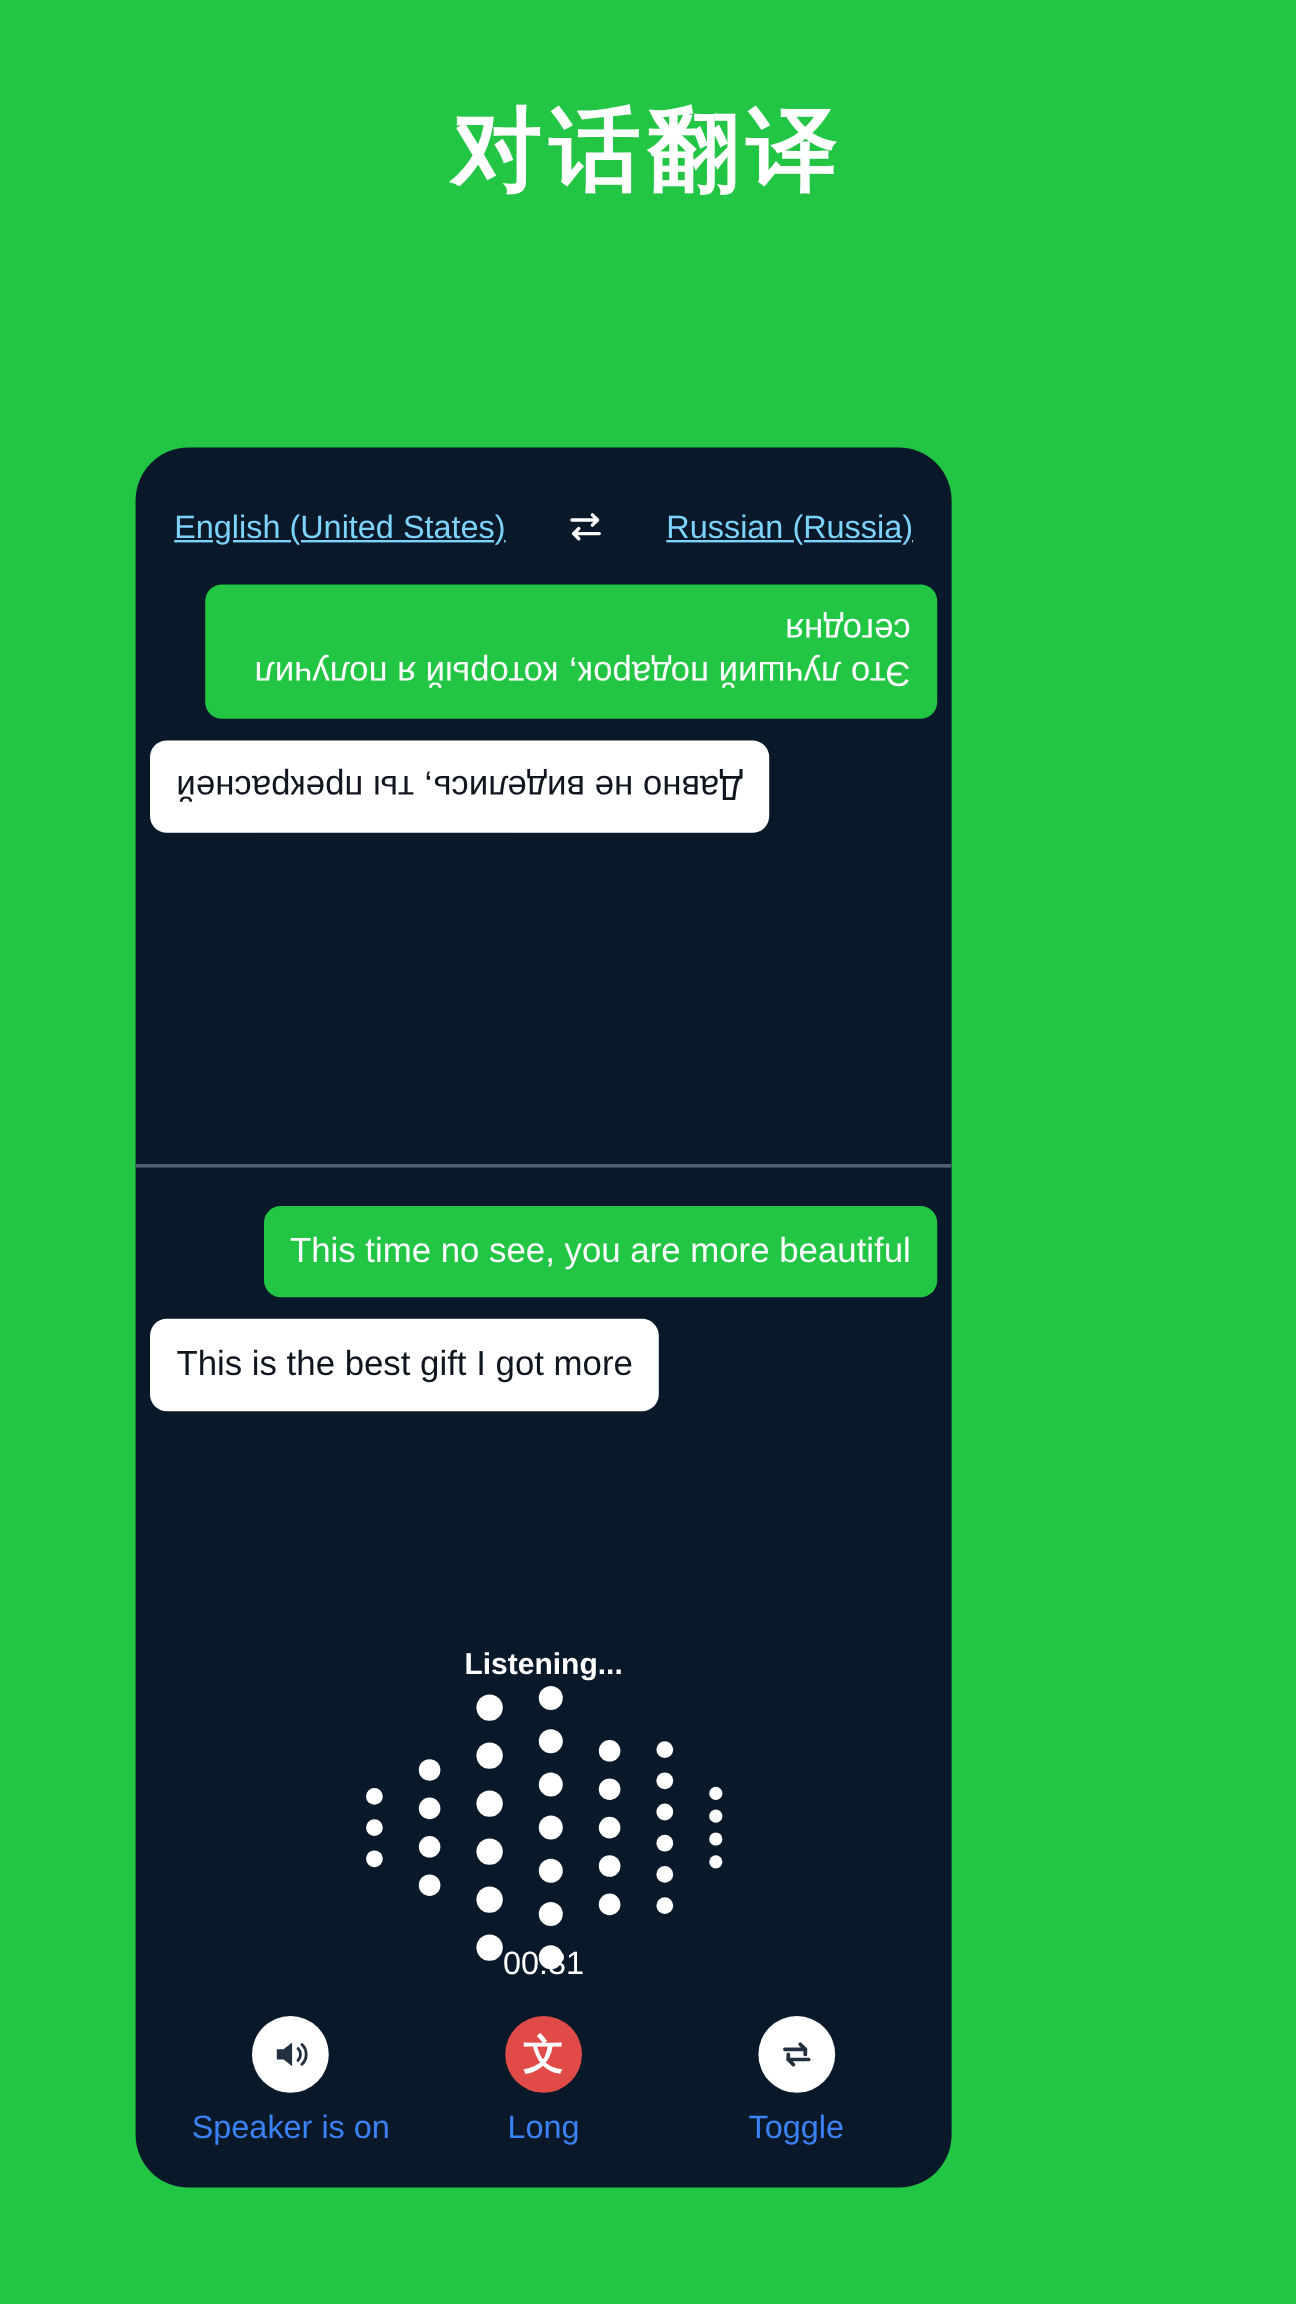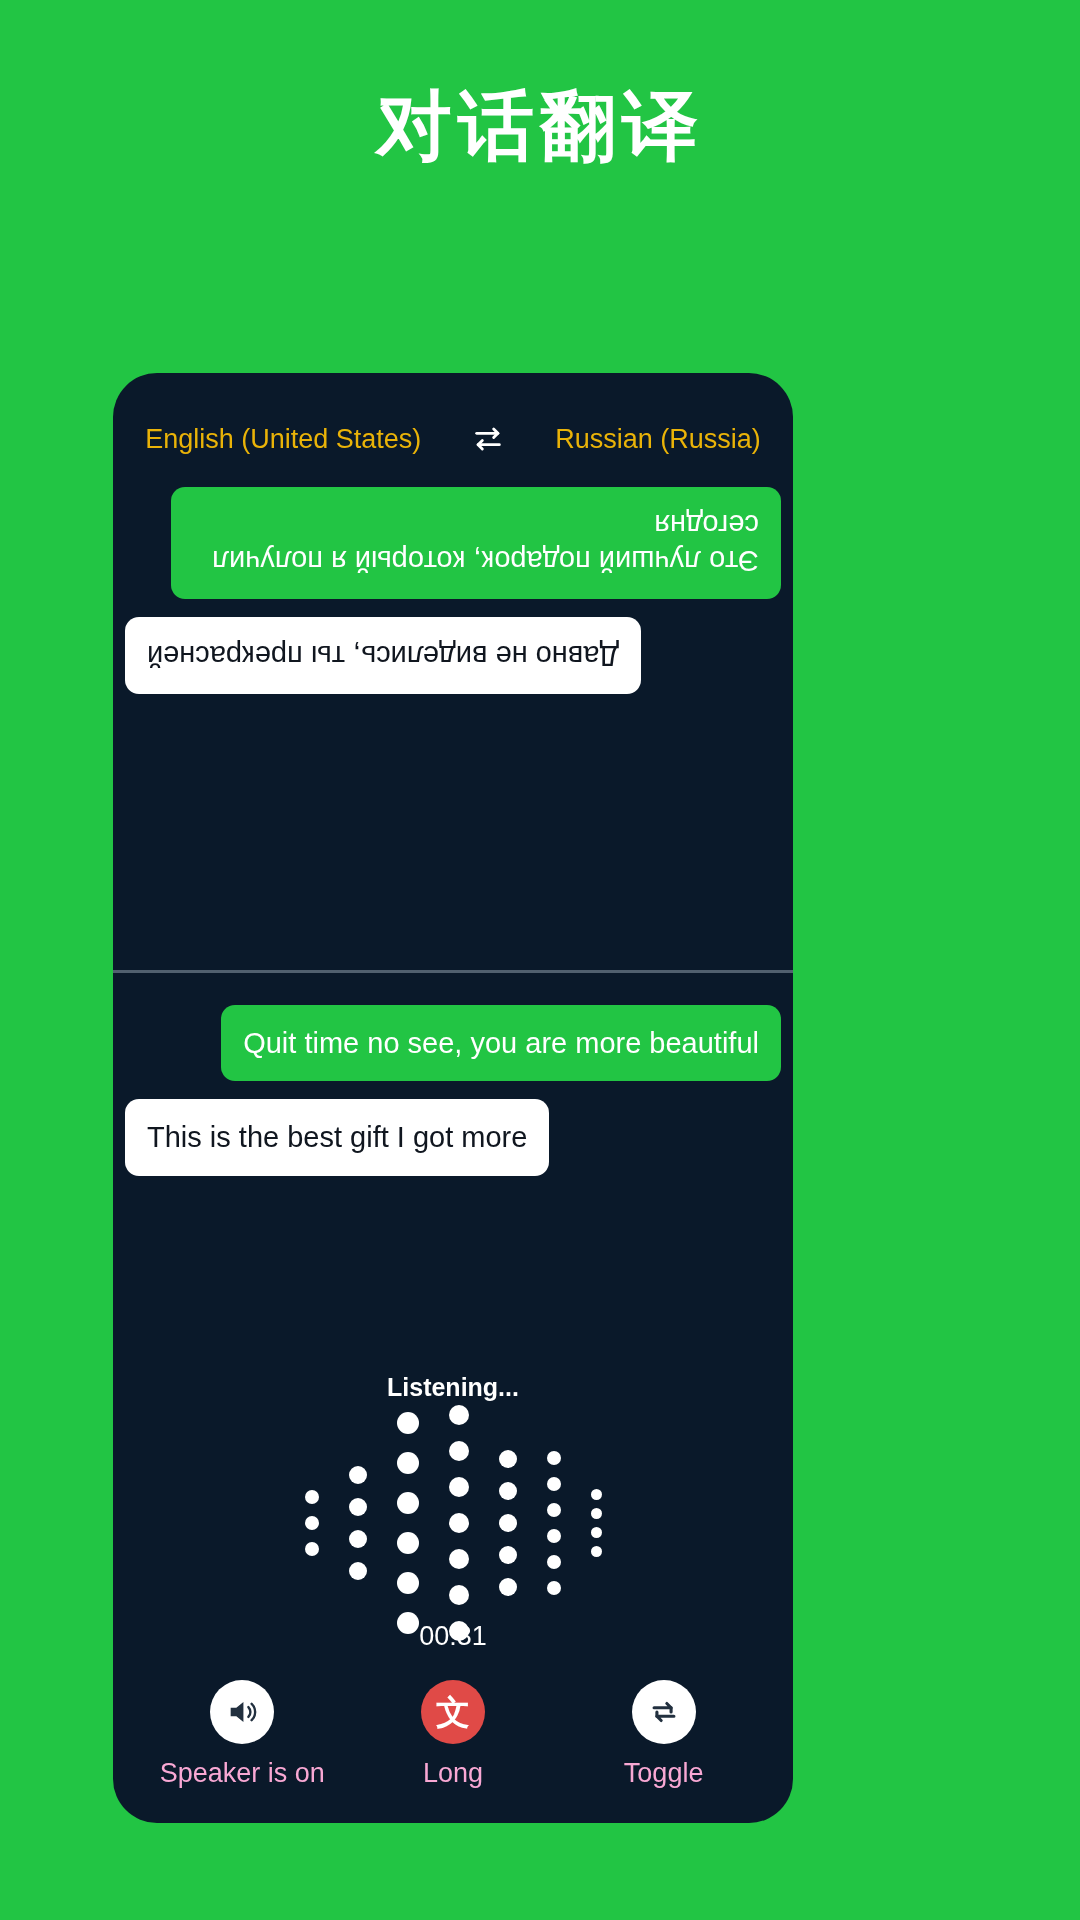--- a/index.html
+++ b/index.html
@@ -42,23 +42,24 @@
   .lang-bar {
     position: absolute;
     top: 36px; left: 0; width: 100%;
     height: 60px;
     display: flex;
     align-items: center;
     justify-content: center;
     gap: 50px;
   }
   .lang-name {
-    color: #eab308;
+    color: #7dd3fc;
     font-size: 27px;
     white-space: nowrap;
+    text-decoration: underline;
   }
   .swap-icon {
     display: inline-flex;
     align-items: center;
     justify-content: center;
     width: 34px; height: 34px;
     color: #ffffff;
   }
   .swap-icon svg { display: block; }
 
@@ -166,21 +167,21 @@
   .control-circle {
     width: 64px; height: 64px;
     border-radius: 50%;
     display: flex;
     align-items: center;
     justify-content: center;
   }
   .circle-white { background: #ffffff; }
   .circle-red   { background: #e04a47; }
   .control-label {
-    color: #f9a8d4;
+    color: #3b82f6;
     font-size: 27px;
     white-space: nowrap;
   }
   .glyph-cn {
     color: #ffffff;
     font-size: 34px;
     font-weight: bold;
     font-family: "DejaVu Sans", sans-serif;
     line-height: 1;
   }
@@ -213,21 +214,21 @@
       </div>
       <div class="bubble-row row-left">
         <div class="bubble bubble-green">Это лучший подарок, который я получил сегодня</div>
       </div>
     </div>
 
     <div class="divider"></div>
 
     <div class="pane pane-bottom">
       <div class="bubble-row row-right">
-        <div class="bubble bubble-green">Quit time no see, you are more beautiful</div>
+        <div class="bubble bubble-green">This time no see, you are more beautiful</div>
       </div>
       <div class="bubble-row row-left">
         <div class="bubble bubble-white">This is the best gift I got more</div>
       </div>
     </div>
 
     <div class="listening-label">Listening...</div>
 
     <div class="waveform" id="waveform">
         <div class="wave-col">

